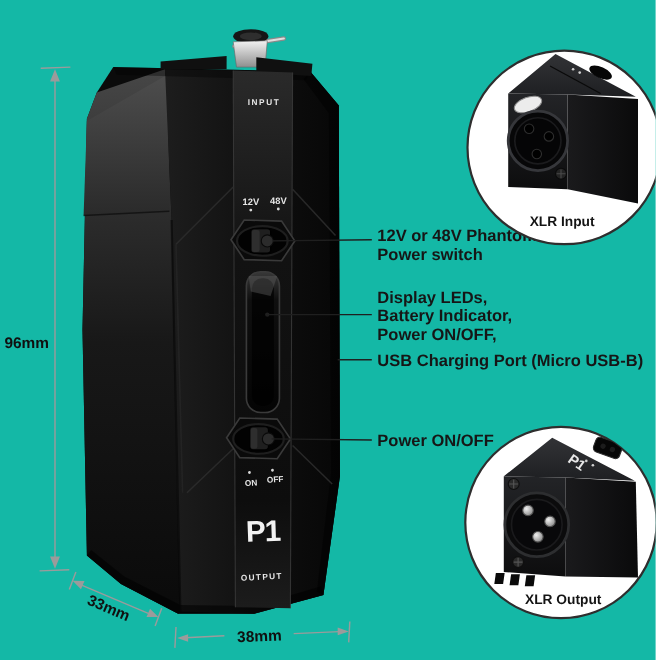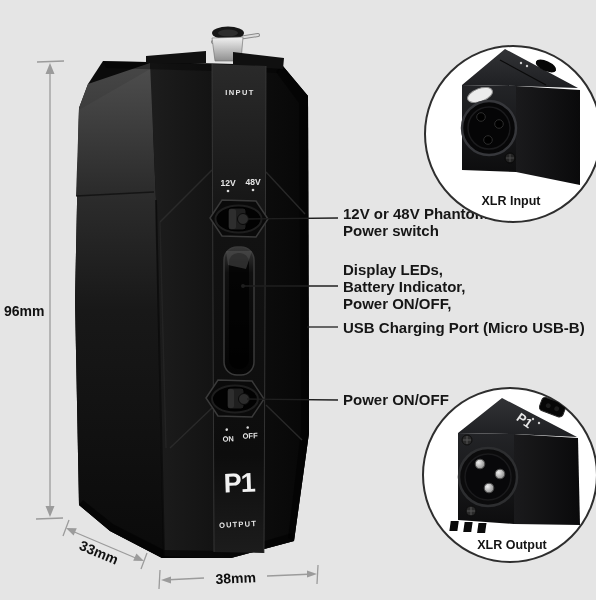--- a/index.html
+++ b/index.html
@@ -1,16 +1,16 @@
 <!DOCTYPE html>
 <html><head>
 <meta charset="utf-8">
 <style>
   html,body{margin:0;padding:0;background:#fff;}
-  .stage{position:relative;width:596px;height:600px;background:#e5e5e5;overflow:hidden;
+  .stage{position:relative;width:596px;height:600px;background:#14b8a6;overflow:hidden;
          font-family:"Liberation Sans",sans-serif;}
   svg{display:block;}
   text{font-family:"Liberation Sans",sans-serif;}
   .ann{font-size:15px;font-weight:600;fill:#161616;}
   .dim{font-size:14px;font-weight:bold;fill:#101010;}
   .callout-label{font-size:12.5px;font-weight:600;fill:#141414;}
   .devtext{fill:#e6e6e6;font-weight:bold;}
 </style>
 </head>
 <body>

